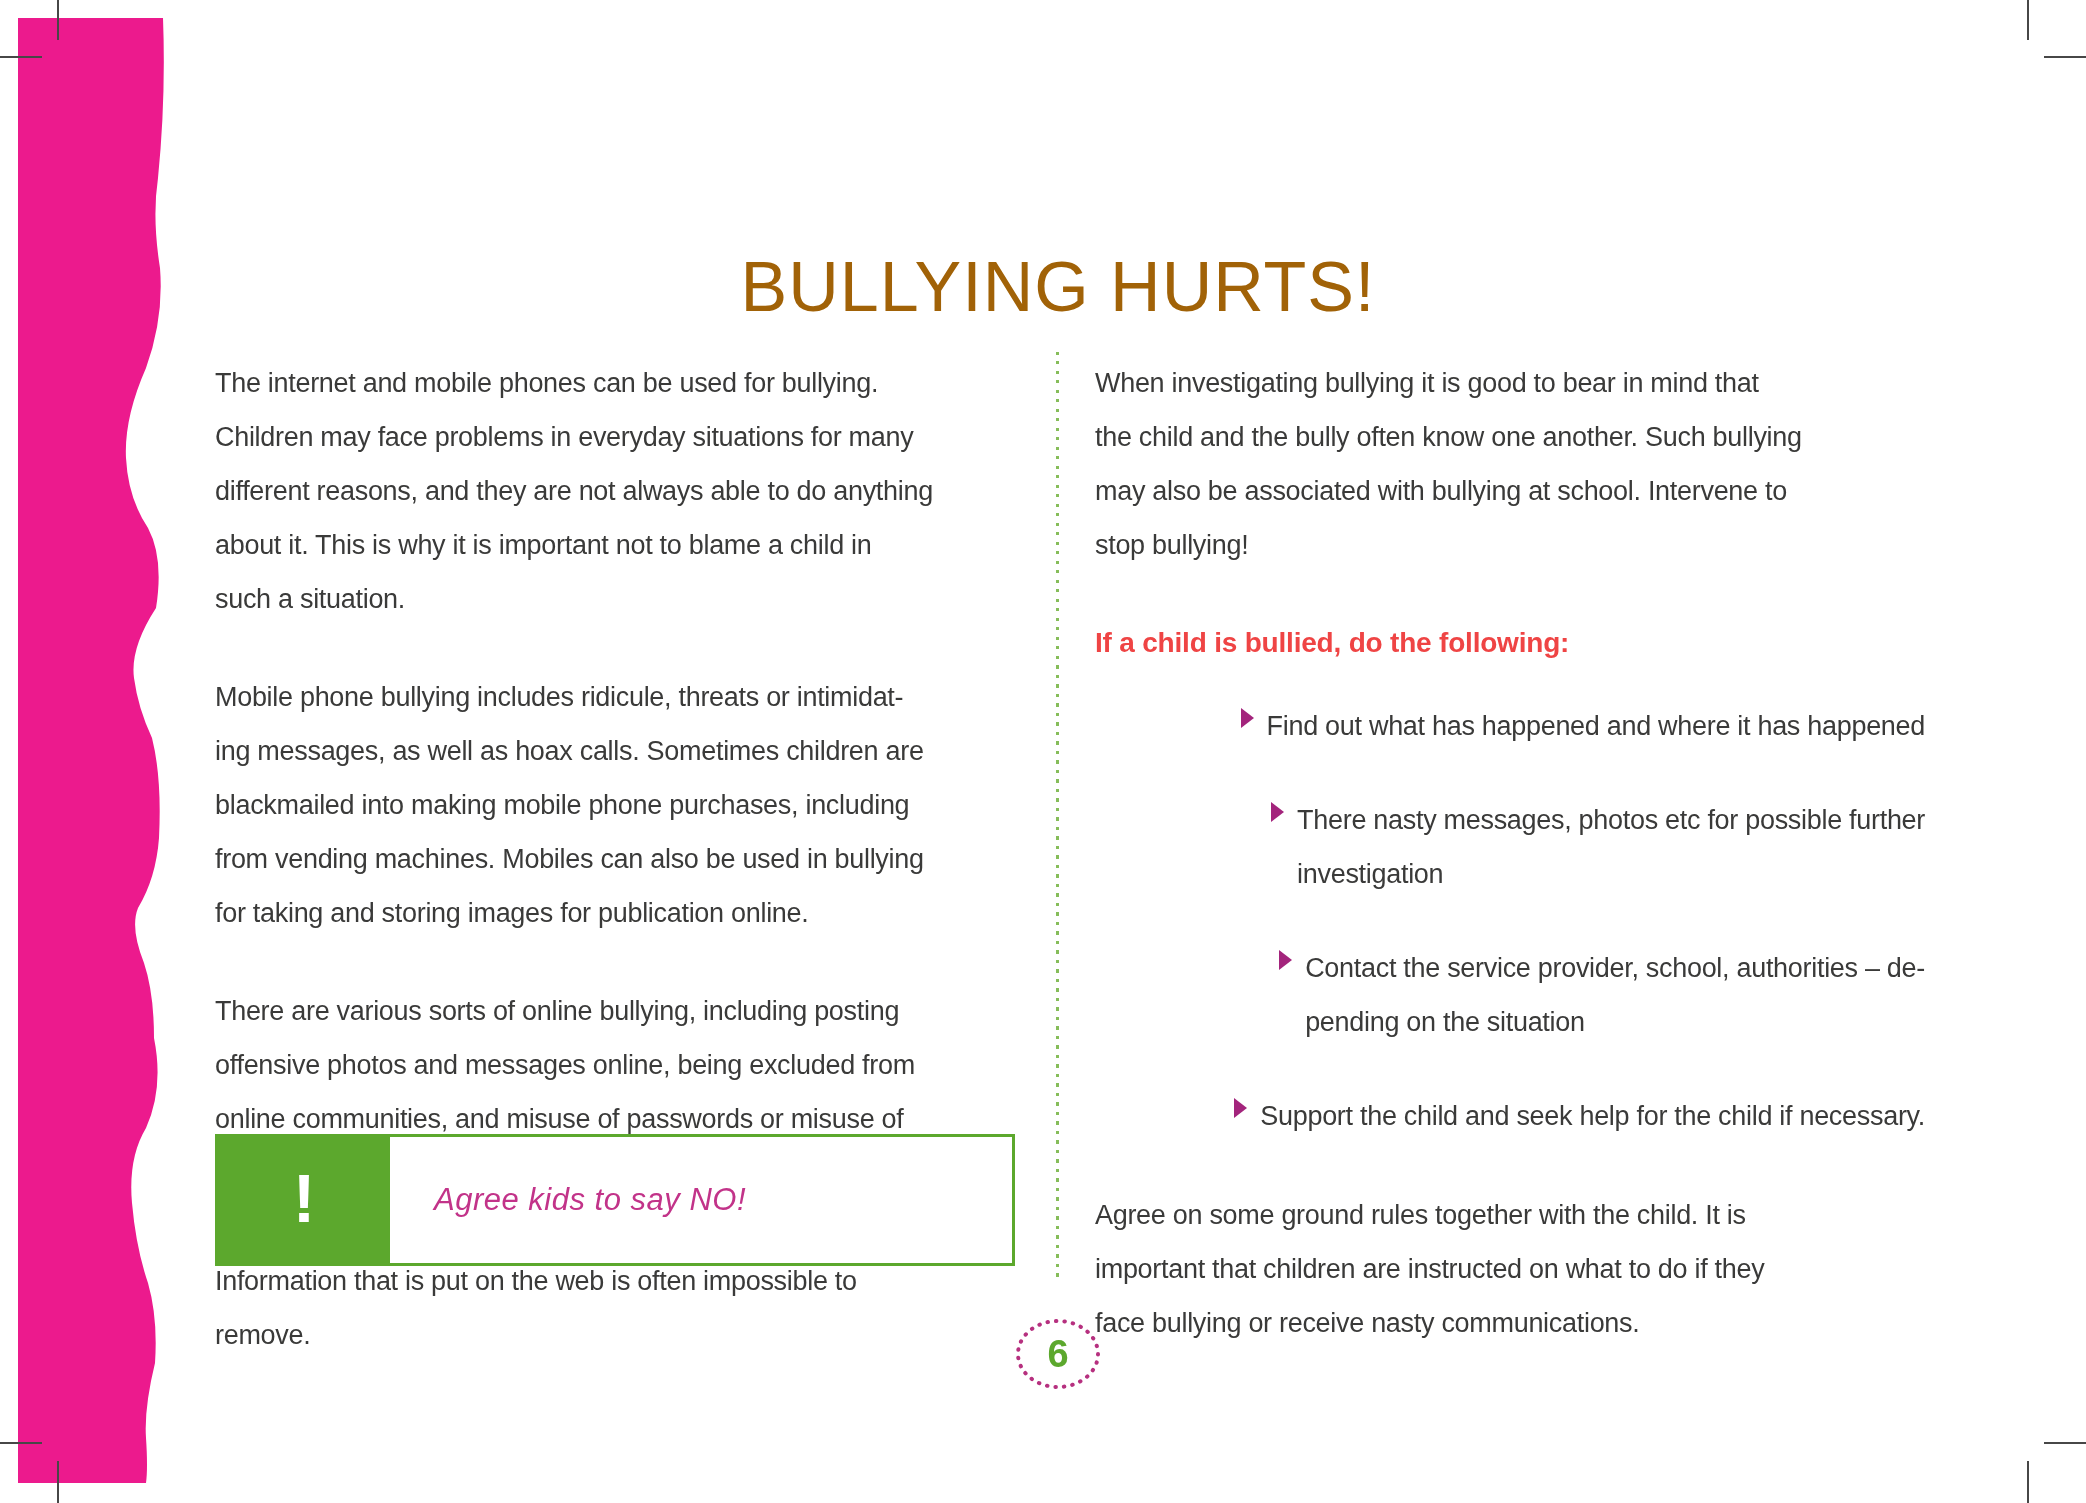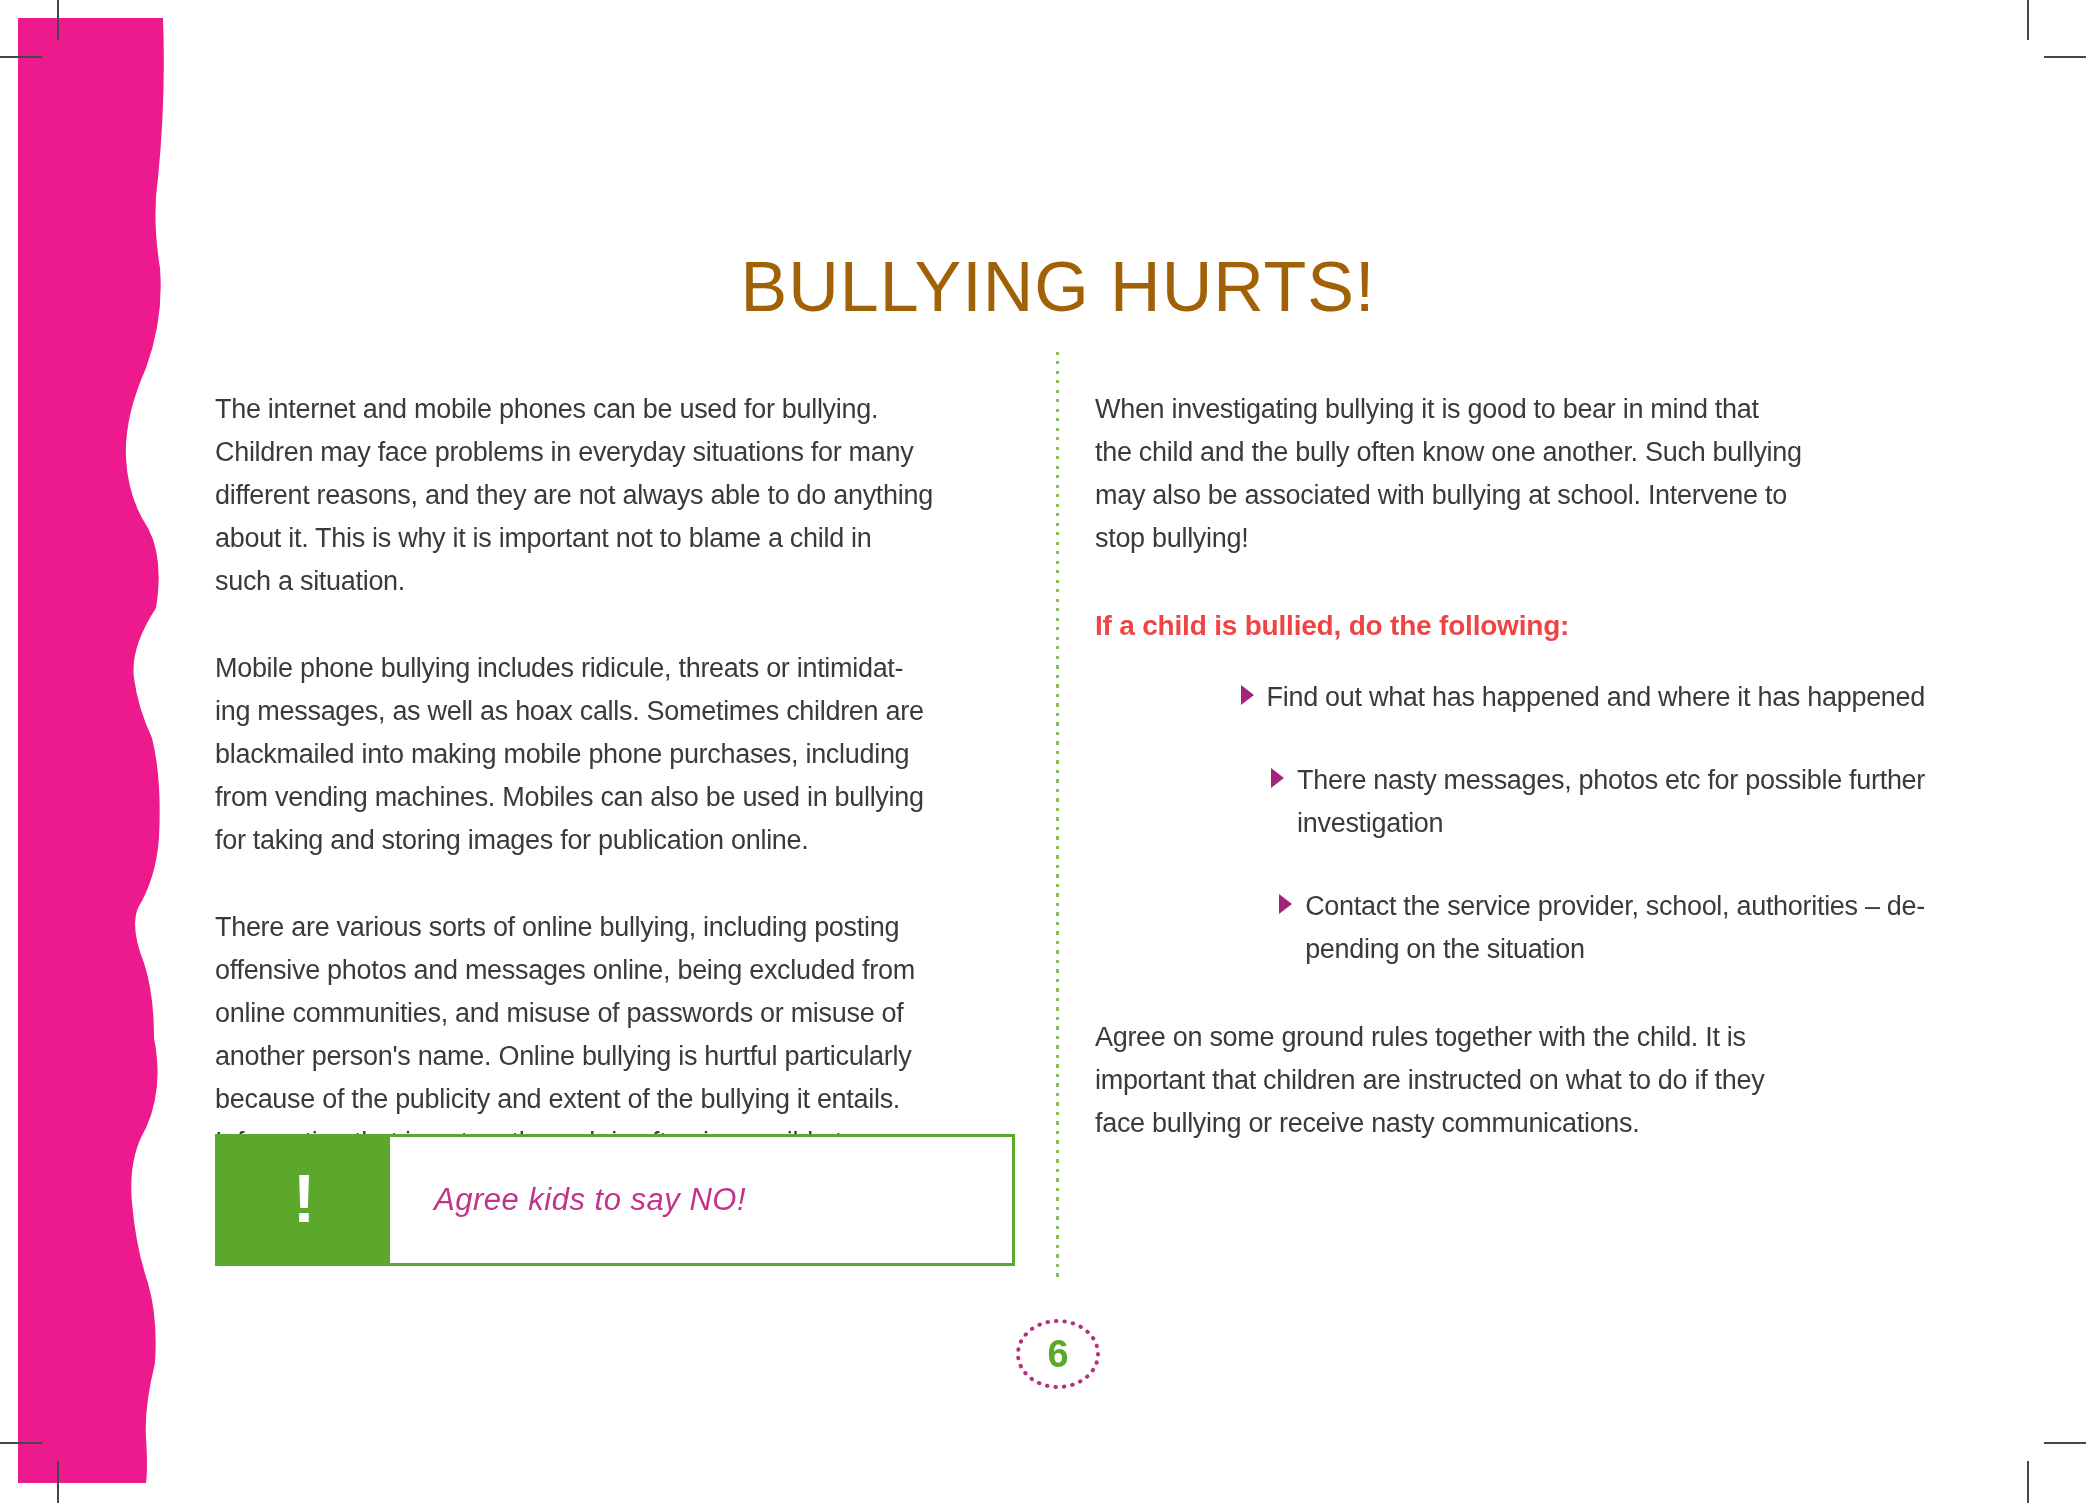--- a/index.html
+++ b/index.html
@@ -12,21 +12,21 @@
   .crop.v{width:2px;}
   .crop.h{height:2px;}
   
   .strip{position:absolute;left:18px;top:18px;width:150px;height:1465px;}
   
   .title{
     position:absolute;left:215px;top:200px;width:1686px;text-align:center;
     font-size:70px;font-weight:400;letter-spacing:1px;color:#a16207;
   }
   
-  .col{position:absolute;font-size:27px;line-height:43px;letter-spacing:-0.3px;color:#3a3a39;margin-top:32px;}
+  .col{position:absolute;font-size:27px;line-height:54px;letter-spacing:-0.3px;color:#3a3a39;}
   .col p{margin:0 0 44px 0;white-space:pre-line;}
   .col-left{left:215px;top:356px;width:845px;}
   .col-right{left:1095px;top:356px;width:830px;}
   .list-heading{
     color:#ef4444;font-weight:bold;font-size:28px;letter-spacing:-0.2px;
     margin:44px 0 29px 0;
   }
   ul.bullets{list-style:none;margin:0 0 45px 0;padding:0 0 0 28px;}
   ul.bullets li{display:flex;gap:13px;margin-bottom:40px;justify-content:flex-end;}
   ul.bullets li:last-child{margin-bottom:0;}
@@ -134,20 +134,24 @@
     <li>
       <span class="tri"></span>
       <span class="bullet-text">There nasty messages, photos etc for possible further
 investigation</span>
     </li>
     <li>
       <span class="tri"></span>
       <span class="bullet-text">Contact the service provider, school, authorities – de-
 pending on the situation</span>
     </li>
+    <li>
+      <span class="tri"></span>
+      <span class="bullet-text">Support the child and seek help for the child if necessary.</span>
+    </li>
   </ul>
   <p>Agree on some ground rules together with the child. It is
 important that children are instructed on what to do if they
 face bullying or receive nasty communications.</p>
 </div>
 
 <div class="pageno">
   <svg width="88" height="80" viewBox="0 0 88 80">
     <ellipse cx="44" cy="40" rx="40" ry="33" fill="none" stroke="#b6307f" stroke-width="4" stroke-dasharray="0.5 8" stroke-linecap="round"></ellipse>
   </svg>

